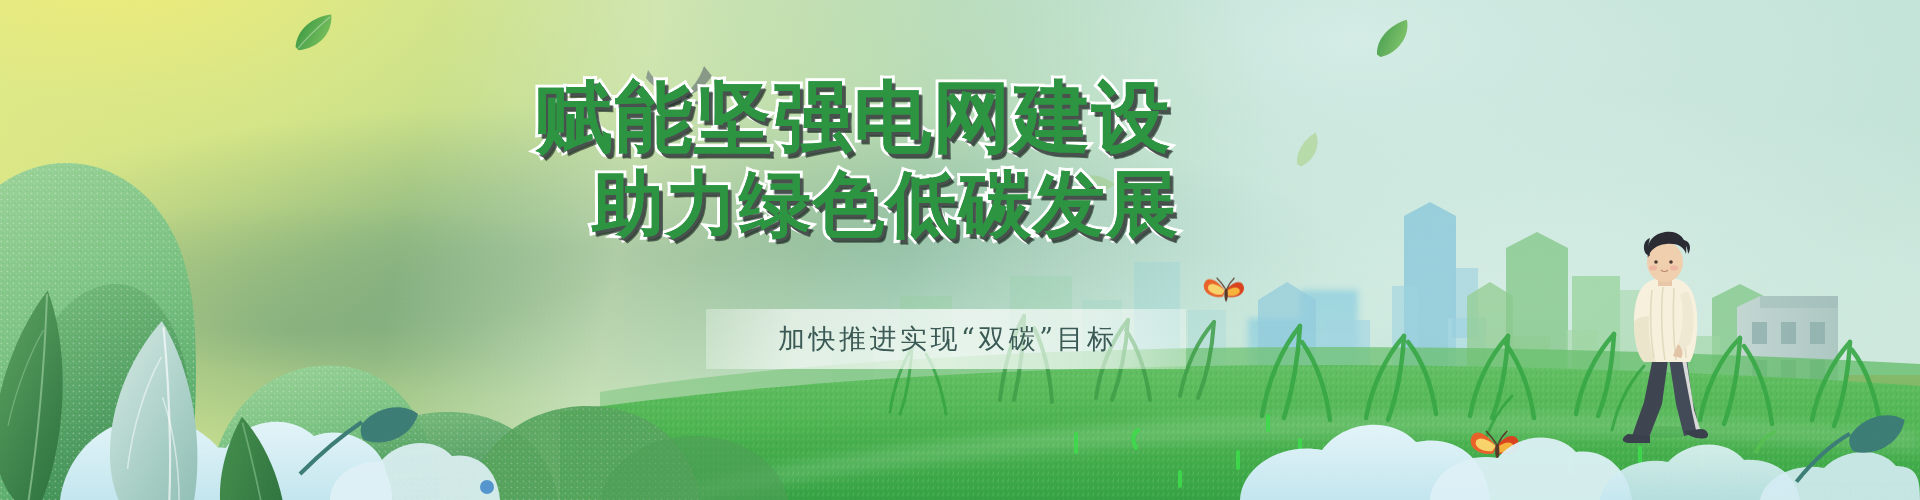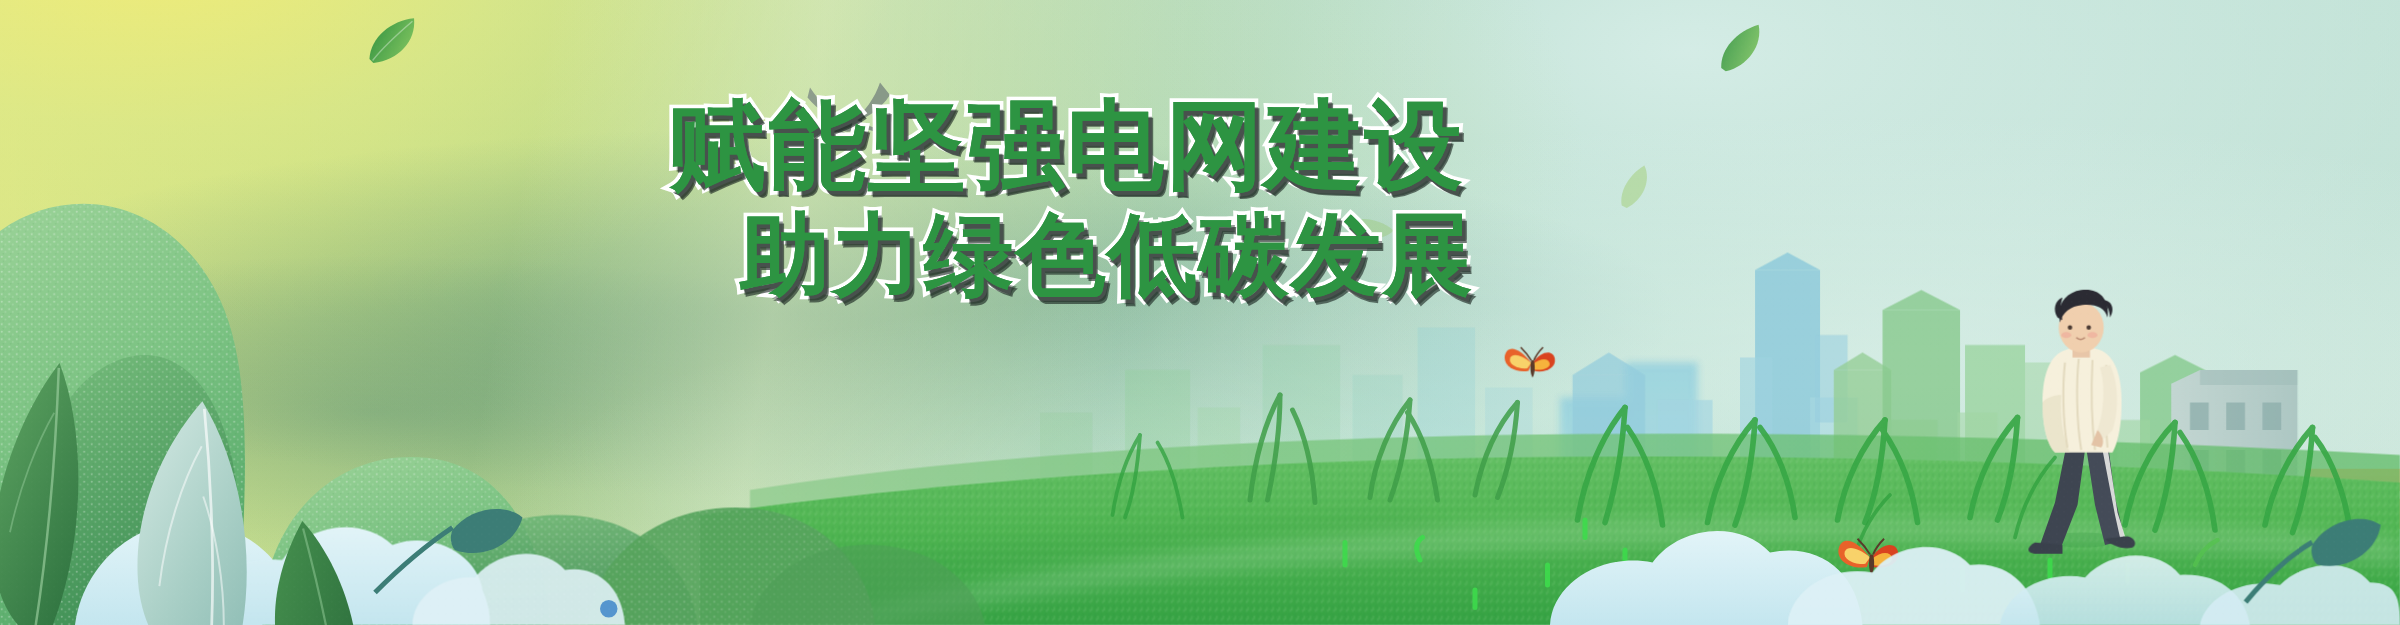--- a/index.html
+++ b/index.html
@@ -457,14 +457,17 @@
   </svg>
 
   <div id="headline">
     <div class="tl" id="title-line1">赋能坚强电网建设</div>
     <div class="tl-inner" id="title-line1-fill">赋能坚强电网建设</div>
 
     <div class="tl" id="title-line2">助力绿色低碳发展</div>
     <div class="tl-inner" id="title-line2-fill">助力绿色低碳发展</div>
   </div>
 
+  <div id="subtitle-panel">
+    <span id="subtitle-text">加快推进实现“双碳”目标</span>
+  </div>
 
 </div>
 
 </body></html>

